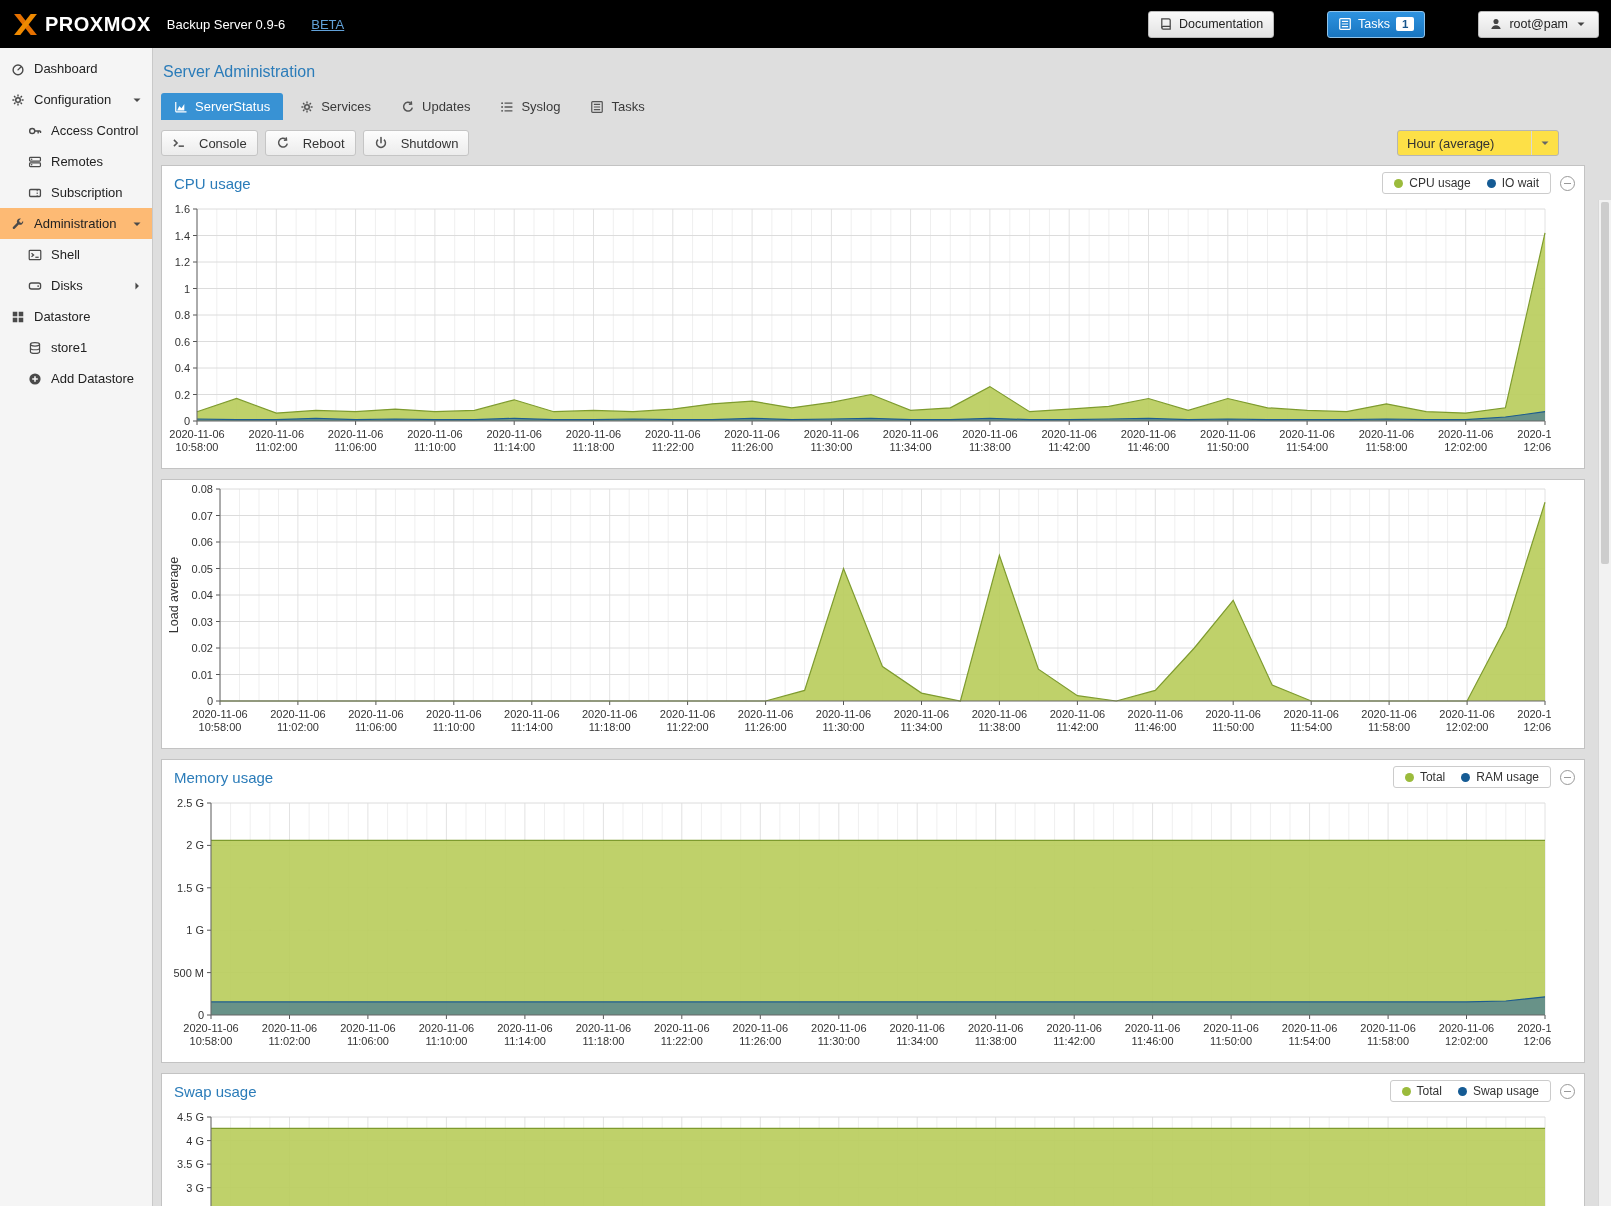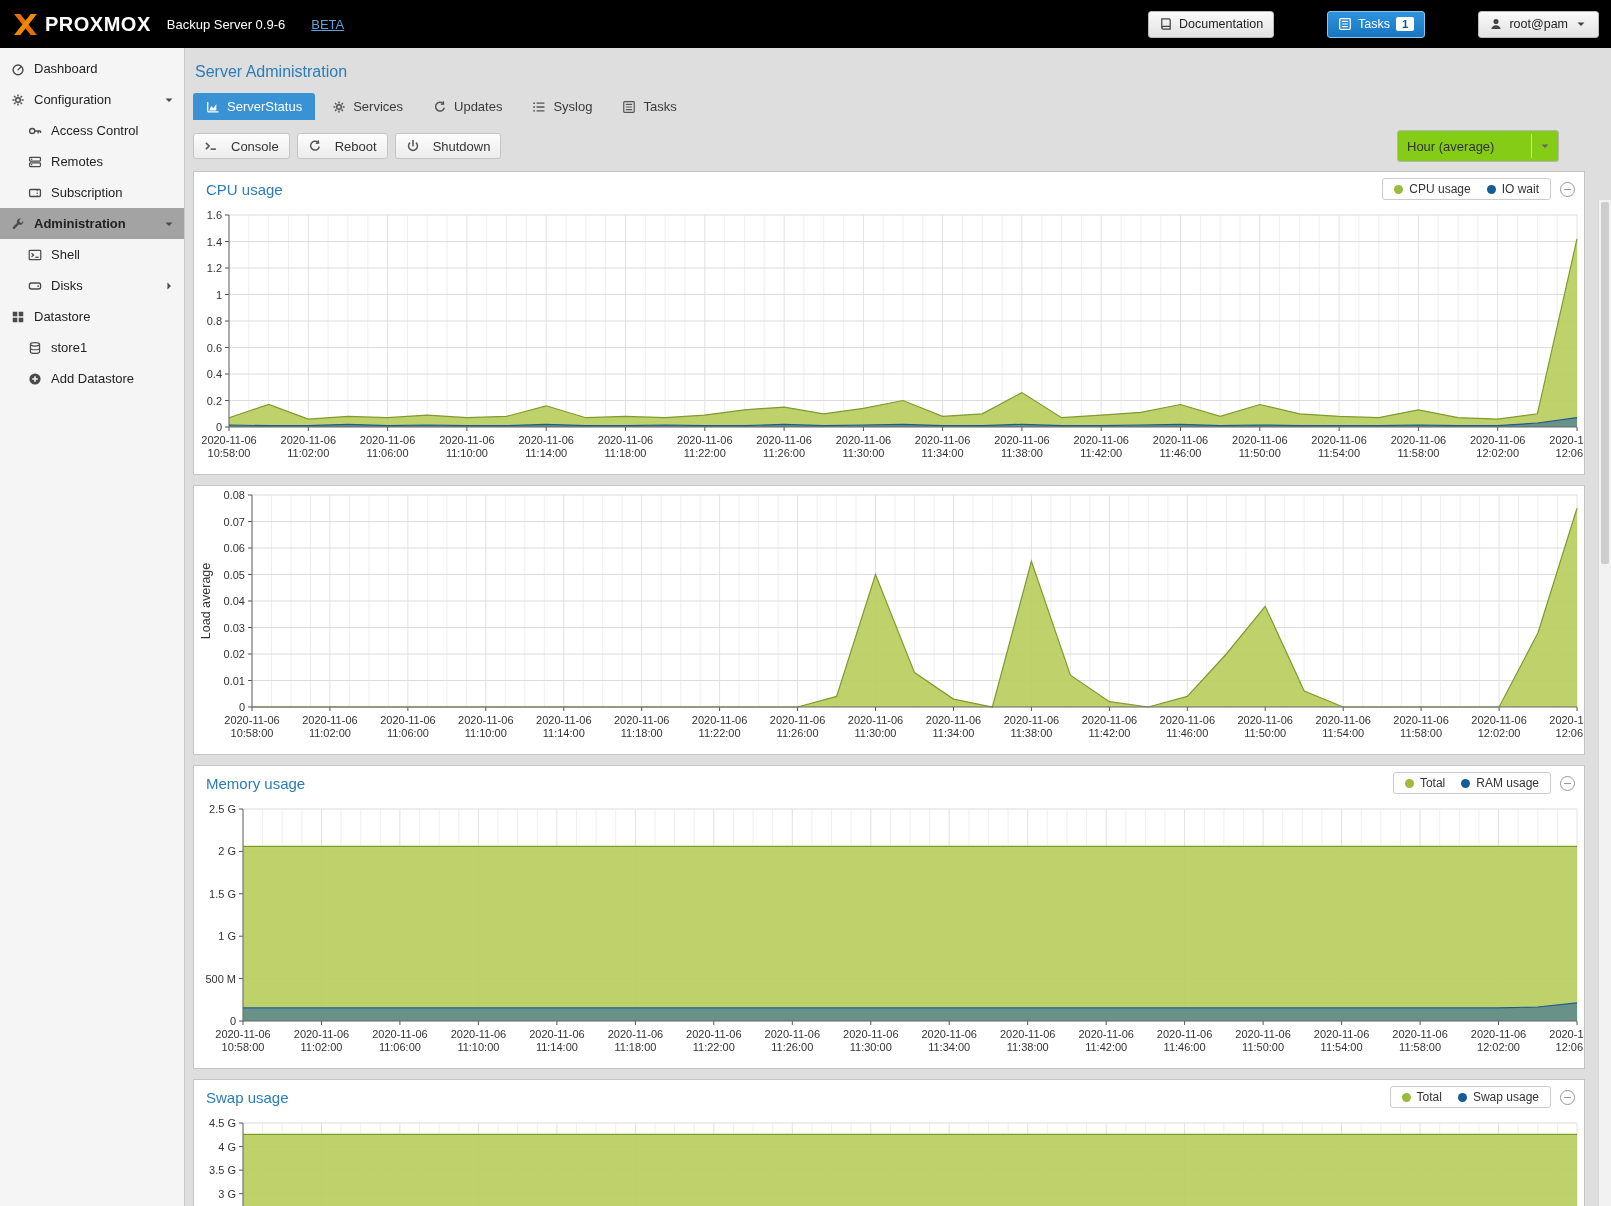--- a/index.html
+++ b/index.html
@@ -17,44 +17,44 @@
   .hbtn { display:inline-flex; align-items:center; gap:6px; border-radius:3px; padding:4px 10px;
           font-size:12.5px; background:linear-gradient(#fafafa,#e2e2e2); border:1px solid #b9b9b9;
           color:#222; cursor:pointer; height:27px;margin-left:45px; }
   .hbtn .icon { color:#444; }
   .hbtn.blue { background:linear-gradient(#2e93e0,#1875c0); border:1px solid #8fc3ea; color:#fff; }
   .hbtn.blue .icon { color:#fff; }
   .badge { background:#fff; color:#17558c; border-radius:2px; padding:1px 6px; font-size:11.5px; font-weight:bold; }
 
   
   .layout { display:flex; height:1158px; }
-  .sidebar { width:185px; background:#f5f5f5; border-right:1px solid #c9c9c9; padding-top:5px; flex:none; }
+  .sidebar { width:153px; background:#f5f5f5; border-right:1px solid #c9c9c9; padding-top:5px; flex:none; }
   .side-item { display:flex; align-items:center; height:31px; padding:0 8px 0 11px; font-size:13px; color:#222; cursor:pointer; }
   .side-item.lvl1 { padding-left:28px; }
-  .side-item.selected { background:#a3a3a3;font-weight:bold; }
+  .side-item.selected { background:#fdba74; }
   .side-item .lbl { margin-left:9px; }
   .expander { margin-left:auto; color:#8a8a8a; }
   .icon { display:inline-flex; color:#4a4a4a; }
   .icon svg { width:14px; height:14px; display:block; }
 
   
   .content { flex:1; position:relative; overflow:hidden; background:#dedede; }
   .page-title { color:#2b7cb9; font-size:16px; padding:15px 0 2px 10px; }
   .tabs { display:flex; gap:4px; padding:10px 0 0 8px; }
   .tab { display:inline-flex; align-items:center; gap:7px; padding:6px 13px; border-radius:3px 3px 0 0;
          font-size:13px; color:#3a3a3a; cursor:pointer; }
   .tab .icon { color:#555; }
   .tab.active { background:#3892d4; color:#fff; }
   .tab.active .icon { color:#fff; }
 
   .toolbar { display:flex; align-items:center; gap:7px; margin:10px 52px 9px 8px; }
   .tbtn { display:inline-flex; align-items:center; gap:13px; background:linear-gradient(#fdfdfd,#ececec);
           border:1px solid #c5c5c5; border-radius:3px; padding:4px 10px; font-size:13px; color:#333; cursor:pointer; height:26px; }
   .tbtn .icon { color:#555; }
-  .range { margin-left:auto; width:162px; height:32px; background:#84cc16; border:1px solid #b5b5b5; border-radius:3px;
+  .range { margin-left:auto; width:162px; height:26px; background:#fde047; border:1px solid #b5b5b5; border-radius:3px;
            display:flex; align-items:center; padding:0 0 0 9px; font-size:13px; color:#333; cursor:pointer; }
   .range .trigger { margin-left:auto; padding:5px 6px; border-left:1px solid #d8d8d8; color:#666; }
 
   
   .panel { background:#ffffff; border:1px solid #c3c3c3; margin:0 26px 10px 8px; }
   .phead { display:flex; align-items:center; height:34px; padding:0 9px; }
   .ptitle { color:#2b7cb9; font-size:15px; margin-left:3px; }
   .legend { margin-left:auto; display:flex; align-items:center; gap:16px; border:1px solid #ccc; border-radius:3px;
             background:#fff; padding:3px 11px; font-size:12px; color:#333; }
   .litem { display:inline-flex; align-items:center; }

